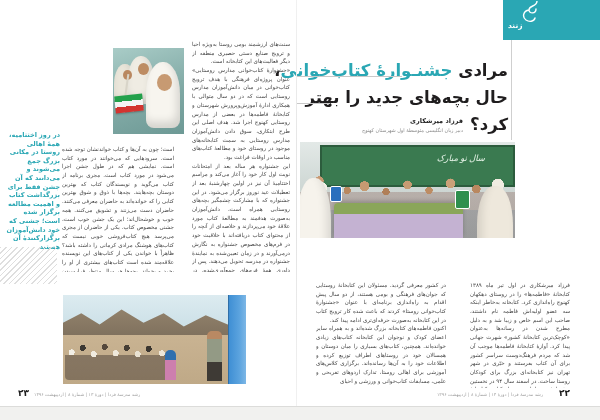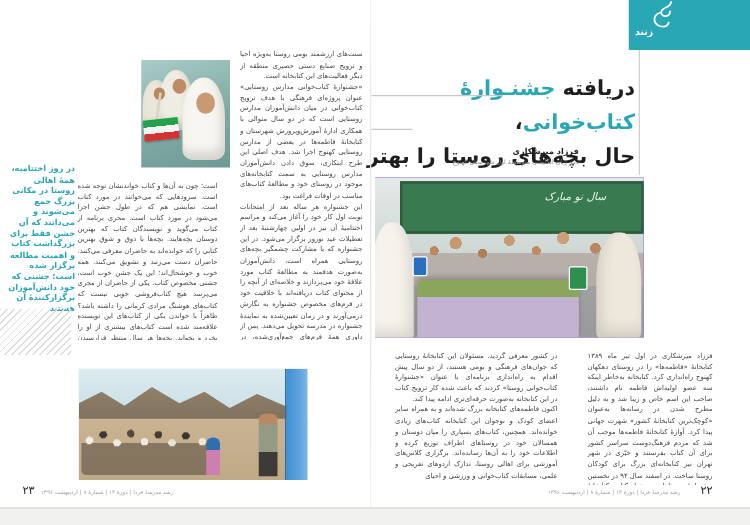--- a/index.html
+++ b/index.html
@@ -24,21 +24,21 @@
   .hrule{position:absolute;height:1px;background:#c9c9c9;}
   .hrule-1{left:297px;top:76px;width:105px;}
   .hrule-2{left:297px;top:103px;width:33px;}
 
   .byline{position:absolute;left:333px;top:117px;width:130px;direction:rtl;text-align:right;}
   .byline-name{font-size:6.5px;font-weight:bold;color:#222;}
   .byline-role{font-size:5px;color:#8a8a8a;margin-top:2px;}
 
   
   .photo{overflow:hidden;}
-  .photo-classroom{position:absolute;left:300px;top:142px;width:215px;height:128px;background:#6d28d9;}
+  .photo-classroom{position:absolute;left:300px;top:142px;width:215px;height:96px;background:#a3a3a3;font-family:Liberation Serif, serif;}
   .pc-wall{position:absolute;inset:0;background:linear-gradient(#e3e9e7,#cfd8d5 45%,#bdc7c3);}
   .pc-board{position:absolute;left:20px;top:3px;right:0;height:42px;background:#3a7a50;border:2px solid #2c5c3d;}
   .pc-board-text{position:absolute;right:28px;top:6px;color:#f5fff5;font-size:8.5px;direction:rtl;
                  font-style:italic;opacity:.92;letter-spacing:1px;}
   .pc-crowd{position:absolute;left:0;top:26px;right:0;bottom:0;
     background:
       radial-gradient(circle 9px at 10% 28%,#f3efe6 60%,transparent 62%),
       radial-gradient(circle 7px at 9% 18%,#c89a74 60%,transparent 62%),
       radial-gradient(circle 6px at 22% 32%,#b98860 60%,transparent 62%),
       radial-gradient(circle 8px at 30% 26%,#c59a72 60%,transparent 62%),
@@ -62,21 +62,21 @@
            border:1.5px solid #fff;border-radius:2px;}
 
   
   .cols-rp{position:absolute;left:310px;top:281px;width:260px;height:107px;direction:rtl;display:flex;gap:24px;}
   .col{font-size:5.5px;line-height:1.58;color:#454545;text-align:justify;white-space:pre-line;
        overflow:hidden;direction:rtl;}
   .col-rp-1{width:100px;}
   .col-rp-2{width:130px;}
 
   .footer{position:absolute;top:388px;display:flex;align-items:baseline;gap:5px;}
-  .footer-num{font-size:9px;font-weight:normal;color:#1d1d1d;}
+  .footer-num{font-size:9px;font-weight:bold;color:#1d1d1d;}
   .footer-txt{font-size:4.5px;color:#a0a0a0;direction:rtl;}
   .footer-right{right:30px;direction:rtl;gap:16px;}
   .footer-left{left:18px;direction:ltr;}
 
   
   .photo-flag{position:absolute;left:113px;top:48px;width:71px;height:86px;
               background:linear-gradient(160deg,#a9ccc7,#7fa8a4 60%,#6d9995);}
   .pf-hijab{position:absolute;background:#f7f5ef;border-radius:48% 48% 8px 8px;
             box-shadow:inset -3px -6px 8px rgba(0,0,0,.14);}
   .pf-h1{right:4px;top:14px;width:34px;height:66px;}
@@ -134,22 +134,22 @@
 
       <div class="tab">
         <svg width="30" height="26" viewBox="0 0 30 26">
           <path d="M20 0 C20 6 12 4 12 9 C12 13 19 13 19 8 M12 9 C6 10 5 16 9 19 C12 21 17 21 18 17" fill="none" stroke="#ffffff" stroke-width="1.4" stroke-linecap="round"></path>
         </svg>
         <span class="tab-label">زنند</span>
       </div>
       <div class="tab-rule"></div>
 
       <div class="headline">
-        <div><span>دریافته </span><span class="hl">جشنـوارهٔ کتاب‌خوانی</span><span>،</span></div>
-        <div>حال بچه‌های روستا را بهتر کرد؟</div>
+        <div><span>مرادی </span><span class="hl">جشنـوارهٔ کتاب‌خوانی</span><span>،</span></div>
+        <div>حال بچه‌های جدید را بهتر کرد؟</div>
       </div>
       <div class="hrule hrule-1"></div>
       <div class="hrule hrule-2"></div>
 
       <div class="byline">
         <div class="byline-name">فرزاد میرشکاری</div>
         <div class="byline-role">دبیر زبان انگلیسی متوسطهٔ اول شهرستان کهنوج</div>
       </div>
 
       <div class="photo photo-classroom">

